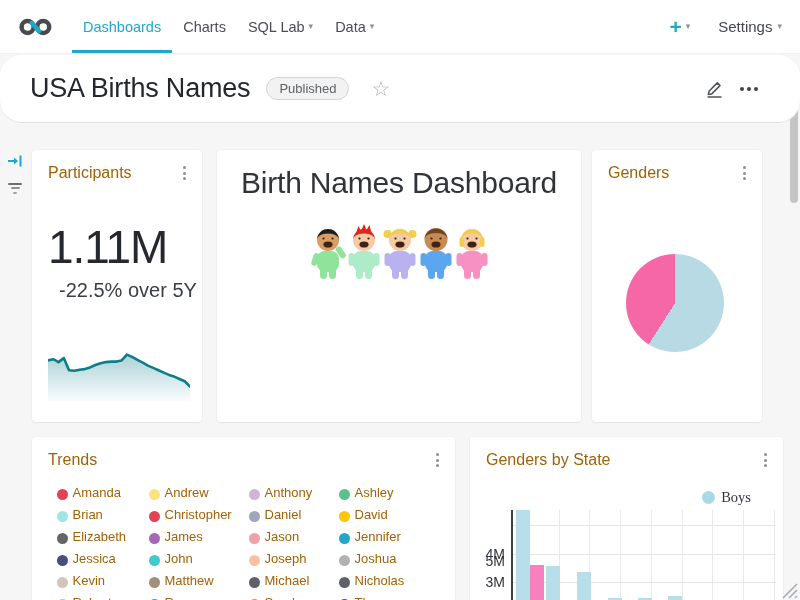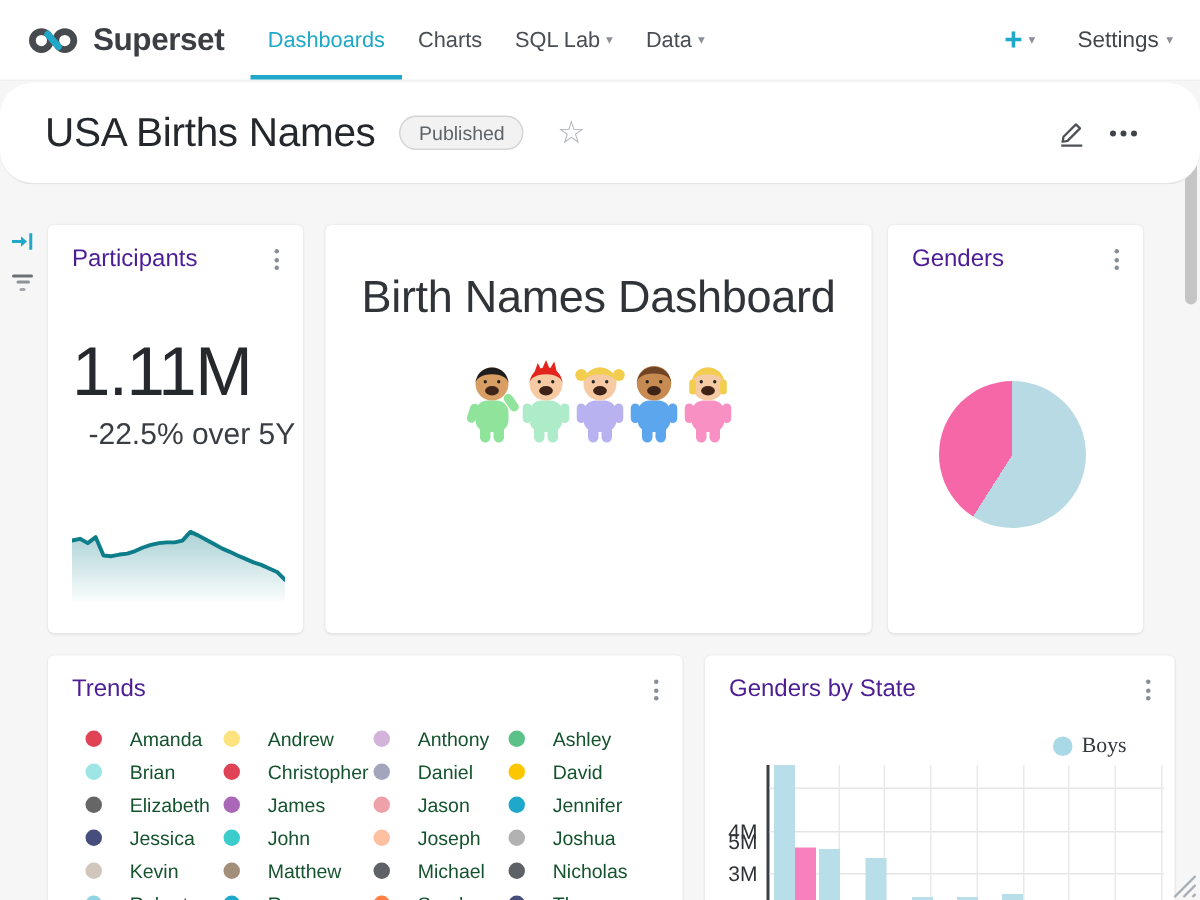--- a/index.html
+++ b/index.html
@@ -30,37 +30,37 @@
   .hdots{display:flex;gap:3px;cursor:pointer;}
   .hdots i{width:4px;height:4px;border-radius:50%;background:#3F4347;}
   
   .filterbar{position:absolute;left:0;top:123px;width:30px;height:477px;}
   .fb-icon{position:absolute;left:7px;cursor:pointer;}
   .flt-lines i{display:block;height:2px;background:#6B7076;margin:2.5px auto;border-radius:1px;}
   
   .card{position:absolute;background:#fff;border-radius:4px;
         box-shadow:0 1px 2px rgba(0,0,0,0.06),0 0 0 1px rgba(0,0,0,0.02);}
   .card-head{display:flex;justify-content:space-between;align-items:center;padding:14px 14px 0 16px;}
-  .card-title{font-size:16px;color:#4c1d95;font-weight:500;}
+  .card-title{font-size:16px;color:#a16207;font-weight:500;}
   .kebab{display:flex;flex-direction:column;gap:2.5px;padding:2px;cursor:pointer;}
   .kebab i{width:3px;height:3px;border-radius:50%;background:#878E97;}
   
   .pk-num{position:absolute;left:16px;top:74px;font-size:46px;line-height:1;color:#25282C;letter-spacing:-1px;}
   .pk-sub{position:absolute;left:16px;top:130px;font-size:20px;line-height:1;color:#3A3E43;margin-left:11px;}
   .spark{position:absolute;left:16px;top:193px;}
   
   .md-card{text-align:center;}
-  .md-heading{margin-top:32px;font-size:30px;font-weight:500;color:#303439;letter-spacing:-0.2px;}
+  .md-heading{margin-top:16px;font-size:30px;font-weight:500;color:#303439;letter-spacing:-0.2px;}
   .kids{margin-top:24px;}
   
   .pie{position:absolute;left:34px;top:104px;width:98px;height:98px;border-radius:50%;}
   
   .legend-grid{display:grid;grid-template-columns:92px 100px 90px 92px;justify-content:center;
                row-gap:7px;margin-top:16px;}
-  .li{display:flex;align-items:center;gap:19px;font-size:13px;color:#14532d;cursor:pointer;}
+  .li{display:flex;align-items:flex-end;gap:5px;font-size:13px;color:#a16207;cursor:pointer;}
   .sw{width:11px;height:11px;border-radius:50%;flex:none;}
   
   .gbs-legend{position:absolute;top:52px;right:32px;display:flex;align-items:center;gap:6px;
               font-size:14.5px;color:#33373C;cursor:pointer;font-family:Liberation Serif, serif;}
   .gbs-sw{width:13px;height:13px;border-radius:50%;background:#A9D8E6;}
   .gbs-chart{position:absolute;left:43px;top:73px;width:263px;height:170px;}
   .axis{position:absolute;left:-2px;top:0;width:2px;height:170px;background:#3A3F44;}
   .hgrid{position:absolute;left:0;width:100%;height:1px;background:#E5E5E5;}
   .vgrid{position:absolute;top:0;width:1px;height:170px;background:#E9E9E9;}
   .ytick{position:absolute;left:-44px;width:36px;text-align:right;font-size:14px;color:#2F3338;}
@@ -74,21 +74,20 @@
 
 <div id="stage">
 
   <div class="nav">
     <div class="brand">
       <svg width="36" height="26" viewBox="0 0 60 34">
         <circle cx="16" cy="17" r="10" fill="none" stroke="#474B4F" stroke-width="7.5"></circle>
         <circle cx="42" cy="17" r="10" fill="none" stroke="#474B4F" stroke-width="7.5"></circle>
         <line x1="23" y1="10" x2="35" y2="24" stroke="#1FA8C9" stroke-width="7.5" stroke-linecap="round"></line>
       </svg>
-      <span class="brand-text">Superset</span>
     </div>
     <div class="nav-items">
       <div class="nav-item active">
         <span>Dashboards</span>
       </div>
       <div class="nav-item">
         <span>Charts</span>
       </div>
       <div class="nav-item">
         <span>SQL Lab</span>

